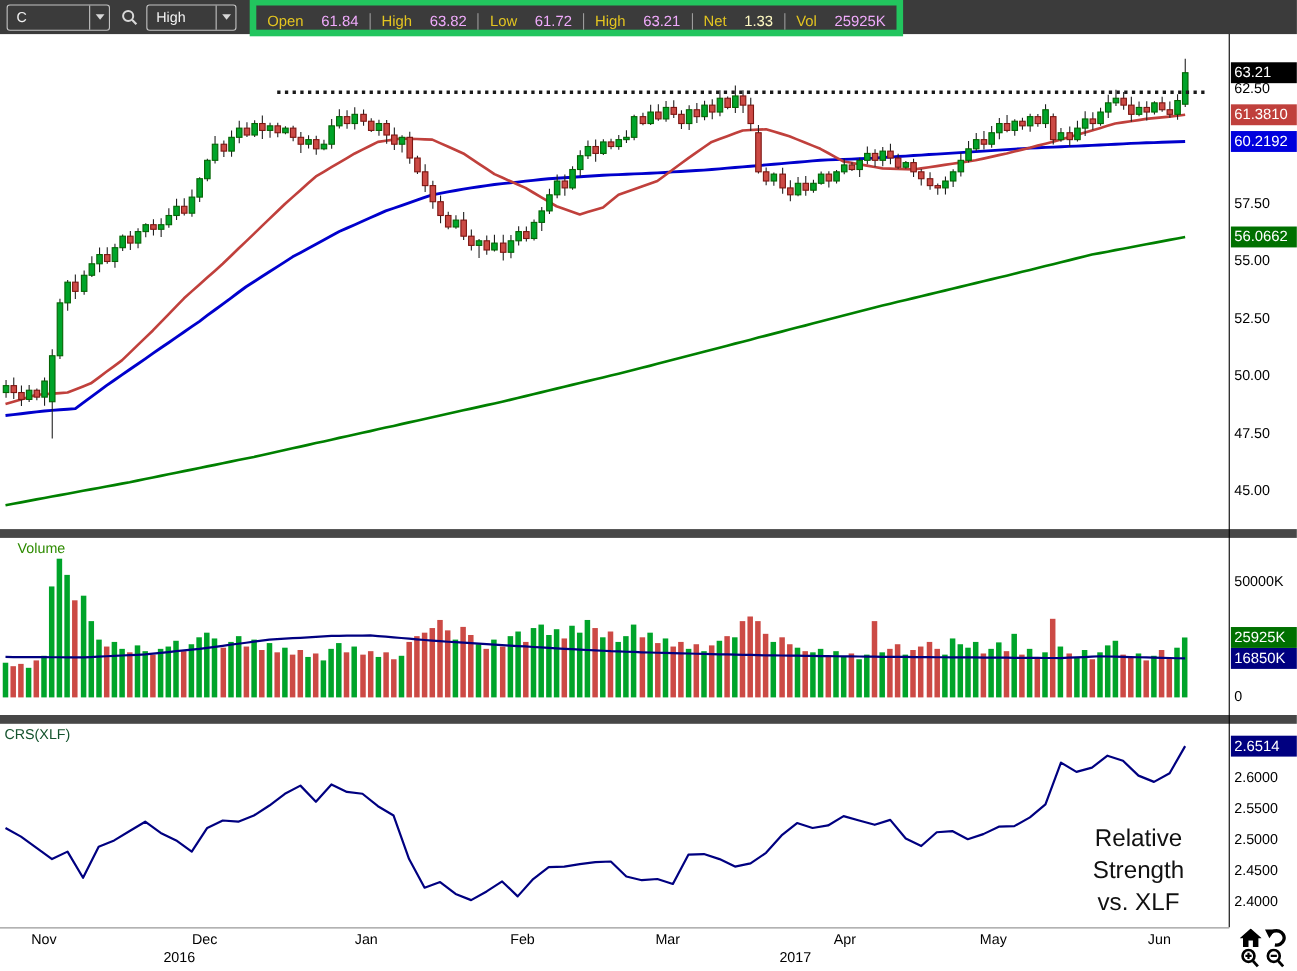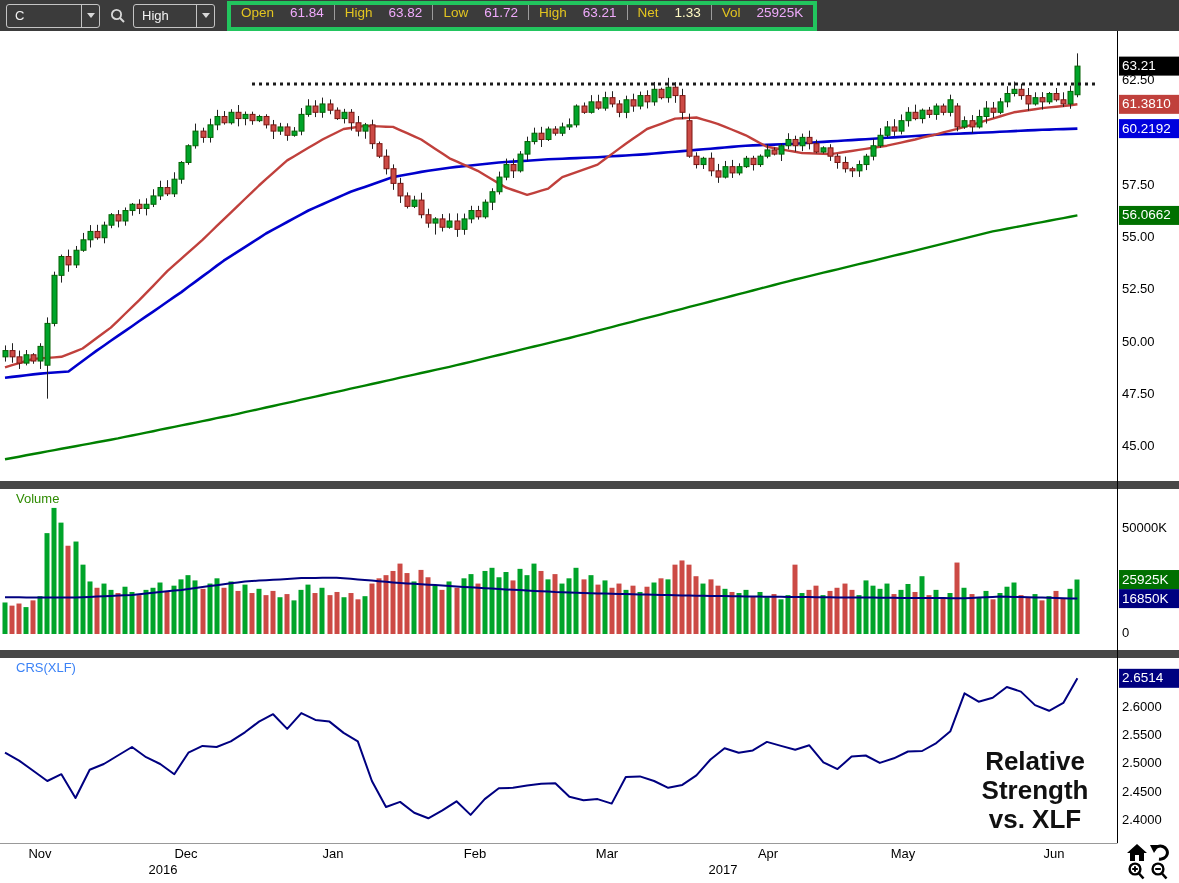--- a/index.html
+++ b/index.html
@@ -9,34 +9,34 @@
   .toolbar{position:absolute;top:0;left:0;width:1179px;height:31px;background:#3b3b3b;
            display:flex;align-items:center;z-index:6}
   .combo{display:flex;align-items:stretch;height:22px;border:1px solid #c4c4c4;border-radius:3px;
          background:#3b3b3b;color:#f2f2f2;font-size:13px;margin-left:6px;cursor:pointer}
   .combo-text{display:flex;align-items:center;padding:0 8px}
   .combo-arrow{display:flex;align-items:center;justify-content:center;width:17px;
                border-left:1px solid #c4c4c4}
   .tri{width:0;height:0;border-left:4px solid transparent;border-right:4px solid transparent;
        border-top:5px solid #d8d8d8}
   .search{margin-left:9px;cursor:pointer}
-  .quote-bar{display:flex;align-items:flex-start;height:22px;margin-left:12px;
-             border:4px solid #22c55e;font-size:13.5px}
+  .quote-bar{display:flex;align-items:flex-end;height:22px;margin-left:12px;
+             border:6px solid #22c55e;font-size:13.5px}
   .qcell{display:flex;align-items:center;padding:0 10px;border-left:1px solid #9c9c9c}
   .qcell:first-child{border-left:none}
   .qlabel{color:#e3c520;margin-right:16px}
   .qvalue{color:#f0abfc}
   .qvalue.net{color:#fef9c3}
   
   #chart{position:absolute;top:0;left:0;z-index:1}
   .pane-label{position:absolute;font-size:13px;z-index:3}
   #vol-label{left:16px;top:491px;color:#2e8b00}
-  #crs-label{left:16px;top:660px;color:#3b82f6}
+  #crs-label{left:4px;top:660px;color:#14532d}
   .rs-note{position:absolute;left:975px;top:747px;width:120px;text-align:center;
-           font-size:26px;font-weight:bold;color:#111;line-height:29px;z-index:3}
+           font-size:22px;font-weight:normal;color:#111;line-height:29px;z-index:3}
   .corner{position:absolute;right:7px;bottom:3px;display:grid;
           grid-template-columns:22px 22px;grid-gap:1px;z-index:6}
   .corner svg{display:block;cursor:pointer}
 </style>
 </head>
 <body>
 
 <div class="toolbar">
   <div class="combo">
     <span class="combo-text" style="min-width:58px">C</span>

